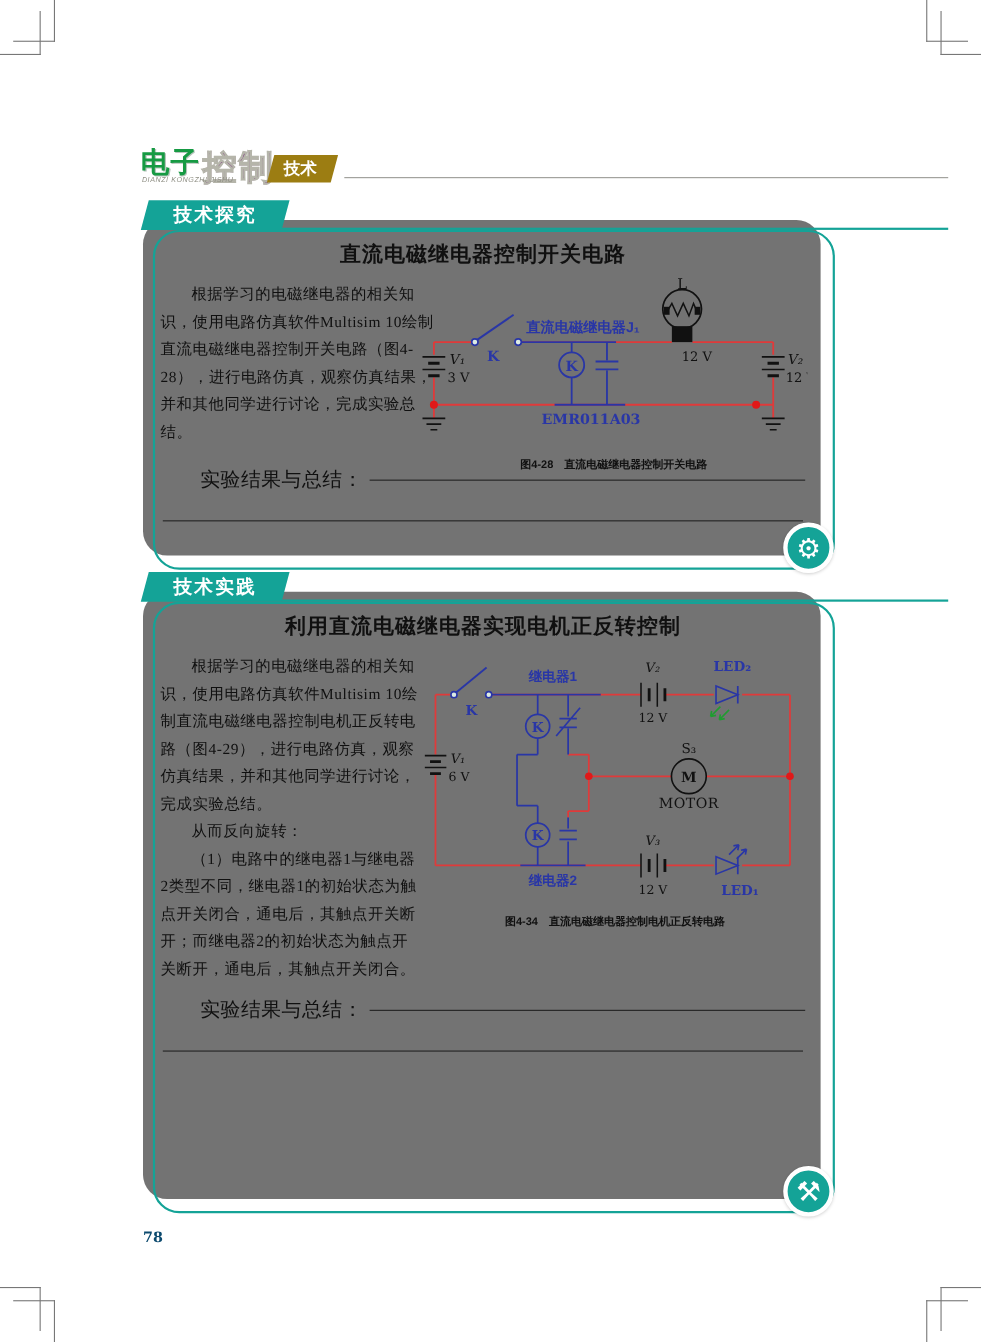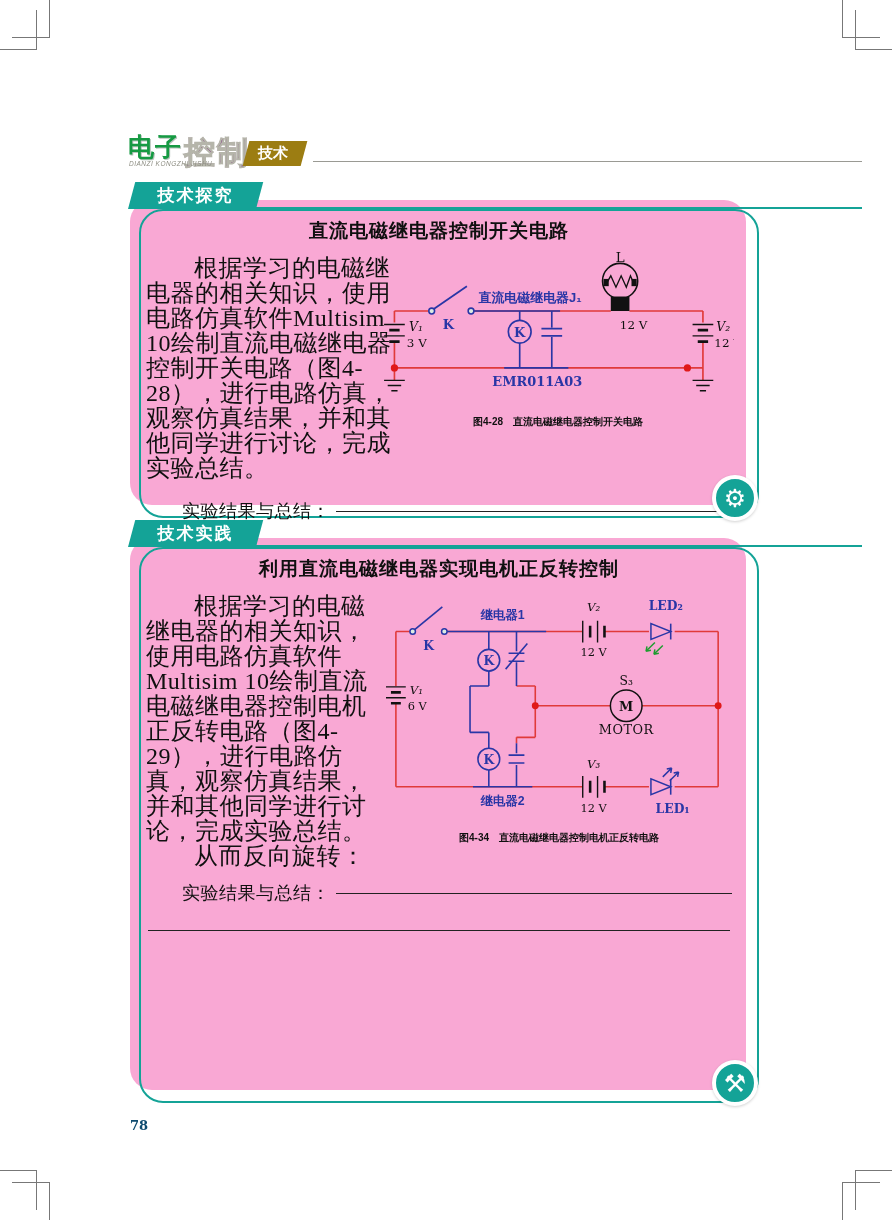--- a/index.html
+++ b/index.html
@@ -61,38 +61,38 @@
     display:flex; align-items:center; justify-content:center;
     transform:skewX(-15deg); transform-origin:bottom left;
     padding:0 14px;
   }
   .banner > span{ display:inline-block; transform:skewX(15deg); }
   .banner-rule { flex:1; border-bottom:2px solid #14a397; margin-bottom:0; }
 
   
   .panel {
     position:absolute; left:130px; width:616px;
-    background:#f9a8d4; border-radius:22px;
+    background:#737373; border-radius:22px;
     z-index:1;
     padding:14px 14px 0 16px;
   }
   .panel::before {
     content:""; position:absolute; z-index:-1;
     left:9px; top:9px; width:100%; height:100%;
     border:2px solid #14a397; border-radius:24px;
     background:transparent;
   }
   .panel-title {
     text-align:center;
     font-family:"Liberation Sans","DejaVu Sans",sans-serif;
     font-weight:bold; font-size:19px; letter-spacing:1px;
     color:#101010; margin:4px 0 12px 0;
   }
   .body-text {
-    font-size:24px; line-height:25px; letter-spacing:.5px;
+    font-size:14px; line-height:25px; letter-spacing:.5px;
     color:#101010; text-indent:2em;
   }
   .result-row { display:flex; align-items:center; padding-left:2em; margin-top:12px;
     font-size:18px; letter-spacing:.5px; color:#101010; }
   .result-row .uline { flex:1; border-bottom:1.6px solid #222; margin-left:6px; }
   .writeline { border-bottom:1.6px solid #222; height:26px; margin:0 2px 0 2px; }
 
   
   #panel1 { top:200px; height:305px; }
   #panel1 .text-col { width:252px; }
@@ -334,20 +334,21 @@
       <text x="290" y="222" class="cblue-serif cmid">LED₁</text>
 
       <circle cx="151" cy="113" r="3.5" fill="#e01919"></circle>
       <circle cx="336" cy="113" r="3.5" fill="#e01919"></circle>
     </svg>
     <figcaption>图4-34　直流电磁继电器控制电机正反转电路</figcaption>
   </figure>
 
   <p class="body-text">根据学习的电磁继电器的相关知识，使用电路仿真软件Multisim 10绘制直流电磁继电器控制电机正反转电路（图4-29），进行电路仿真，观察仿真结果，并和其他同学进行讨论，完成实验总结。</p>
   <p class="body-text">从而反向旋转：</p>
+  <p class="body-text">（1）电路中的继电器1与继电器2类型不同，继电器1的初始状态为触点开关闭合，通电后，其触点开关断开；而继电器2的初始状态为触点开关断开，通电后，其触点开关闭合。</p>
 
   <div class="result-row">
     <span>实验结果与总结：</span>
     <span class="uline"></span>
   </div>
   <div class="writeline"></div>
 
   <div class="badge">⚒</div>
 </div>
 

